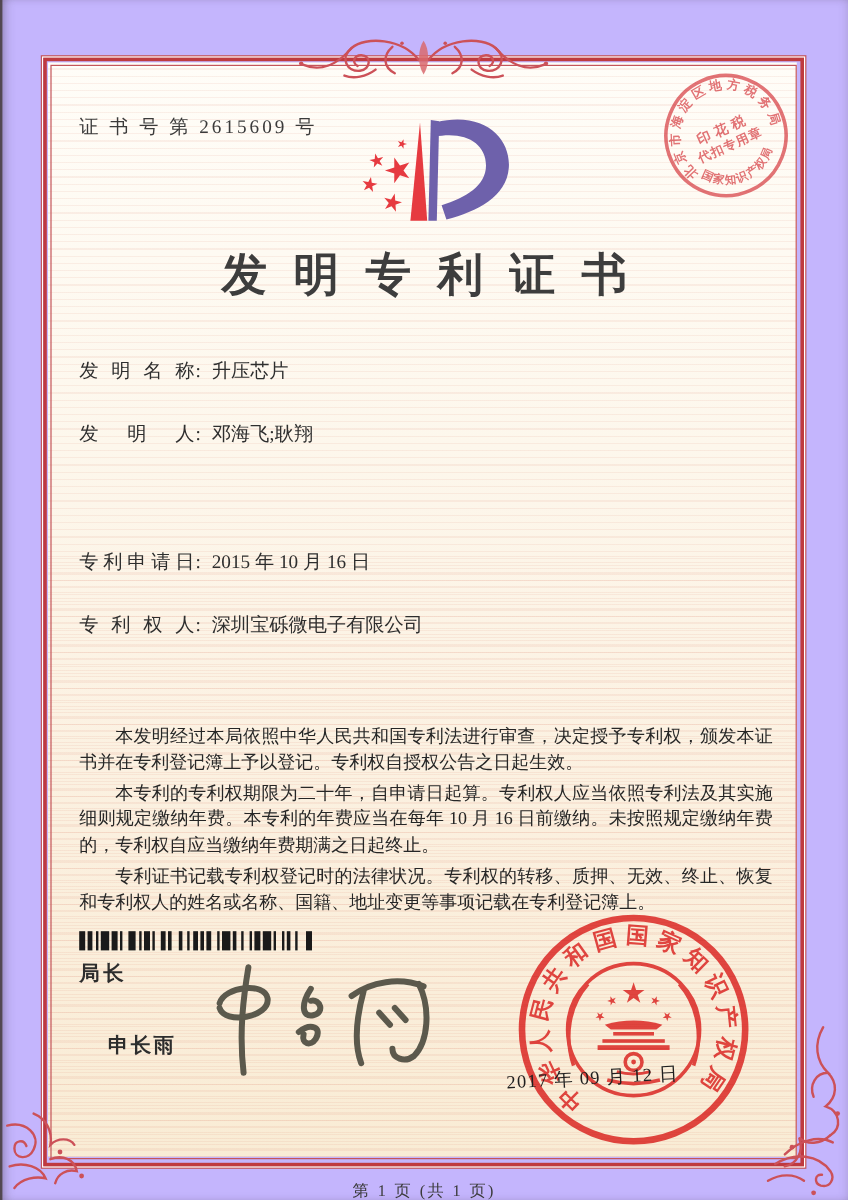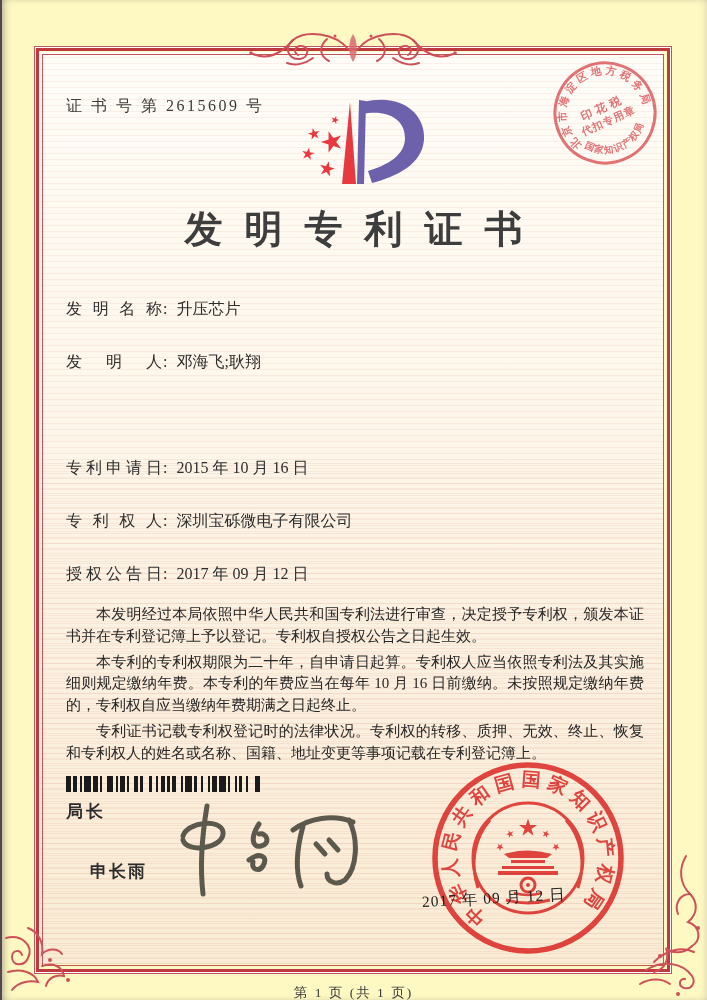--- a/index.html
+++ b/index.html
@@ -1,17 +1,17 @@
 <!DOCTYPE html>
 <html><head>
 <meta charset="utf-8">
 <style>
   html,body{margin:0;padding:0;background:#ffffff;}
   .page{
-    position:relative;width:707px;height:1000px;background:#fef9c3;overflow:hidden;
+    position:relative;width:707px;height:1000px;background:#c4b5fd;overflow:hidden;
     font-family:"Liberation Serif", serif;color:#333;
     box-shadow: inset 7px 0 10px -5px rgba(60,50,60,.55),
                 inset 2px 0 0 0 #5d545c,
                 inset -5px 0 9px -6px rgba(100,90,100,.35);
   }
   
   .guilloche{
     position:absolute;left:40px;top:52px;width:624px;height:912px;z-index:0;
     background-image:
       repeating-linear-gradient(0deg, rgba(214,118,96,0.10) 0 1px, rgba(255,255,255,0) 1px 6px),
@@ -148,23 +148,20 @@
     <span class="flabel">发明名称</span><span class="fcolon">:</span><span class="fvalue">升压芯片</span>
   </div>
   <div class="field f2">
     <span class="flabel">发明人</span><span class="fcolon">:</span><span class="fvalue">邓海飞;耿翔</span>
   </div>
   <div class="field f4">
     <span class="flabel">专利申请日</span><span class="fcolon">:</span><span class="fvalue">2015 年 10 月 16 日</span>
   </div>
   <div class="field f5">
     <span class="flabel">专利权人</span><span class="fcolon">:</span><span class="fvalue">深圳宝砾微电子有限公司</span>
-  </div>
-  <div class="field f6">
-    <span class="flabel">授权公告日</span><span class="fcolon">:</span><span class="fvalue">2017 年 09 月 12 日</span>
   </div>
 
   <div class="body-text">
     <p>本发明经过本局依照中华人民共和国专利法进行审查，决定授予专利权，颁发本证书并在专利登记簿上予以登记。专利权自授权公告之日起生效。</p>
     <p>本专利的专利权期限为二十年，自申请日起算。专利权人应当依照专利法及其实施细则规定缴纳年费。本专利的年费应当在每年 10 月 16 日前缴纳。未按照规定缴纳年费的，专利权自应当缴纳年费期满之日起终止。</p>
     <p>专利证书记载专利权登记时的法律状况。专利权的转移、质押、无效、终止、恢复和专利权人的姓名或名称、国籍、地址变更等事项记载在专利登记簿上。</p>
   </div>
 
   <div class="barcode" id="barcode"><span style="width: 4.50575px; background: rgb(26, 26, 26);"></span><span style="width: 2.25287px; background: transparent;"></span><span style="width: 4.50575px; background: rgb(26, 26, 26);"></span><span style="width: 2.25287px; background: transparent;"></span><span style="width: 2.25287px; background: rgb(26, 26, 26);"></span><span style="width: 2.25287px; background: transparent;"></span><span style="width: 6.75862px; background: rgb(26, 26, 26);"></span><span style="width: 2.25287px; background: transparent;"></span><span style="width: 4.50575px; background: rgb(26, 26, 26);"></span><span style="width: 2.25287px; background: transparent;"></span><span style="width: 2.25287px; background: rgb(26, 26, 26);"></span><span style="width: 4.50575px; background: transparent;"></span><span style="width: 6.75862px; background: rgb(26, 26, 26);"></span><span style="width: 2.25287px; background: transparent;"></span><span style="width: 2.25287px; background: rgb(26, 26, 26);"></span><span style="width: 2.25287px; background: transparent;"></span><span style="width: 4.50575px; background: rgb(26, 26, 26);"></span><span style="width: 2.25287px; background: transparent;"></span><span style="width: 2.25287px; background: rgb(26, 26, 26);"></span><span style="width: 4.50575px; background: transparent;"></span><span style="width: 4.50575px; background: rgb(26, 26, 26);"></span><span style="width: 2.25287px; background: transparent;"></span><span style="width: 2.25287px; background: rgb(26, 26, 26);"></span><span style="width: 6.75862px; background: transparent;"></span><span style="width: 2.25287px; background: rgb(26, 26, 26);"></span><span style="width: 4.50575px; background: transparent;"></span><span style="width: 2.25287px; background: rgb(26, 26, 26);"></span><span style="width: 2.25287px; background: transparent;"></span><span style="width: 4.50575px; background: rgb(26, 26, 26);"></span><span style="width: 2.25287px; background: transparent;"></span><span style="width: 2.25287px; background: rgb(26, 26, 26);"></span><span style="width: 2.25287px; background: transparent;"></span><span style="width: 4.50575px; background: rgb(26, 26, 26);"></span><span style="width: 4.50575px; background: transparent;"></span><span style="width: 2.25287px; background: rgb(26, 26, 26);"></span><span style="width: 2.25287px; background: transparent;"></span><span style="width: 6.75862px; background: rgb(26, 26, 26);"></span><span style="width: 2.25287px; background: transparent;"></span><span style="width: 2.25287px; background: rgb(26, 26, 26);"></span><span style="width: 4.50575px; background: transparent;"></span><span style="width: 2.25287px; background: rgb(26, 26, 26);"></span><span style="width: 4.50575px; background: transparent;"></span><span style="width: 2.25287px; background: rgb(26, 26, 26);"></span><span style="width: 2.25287px; background: transparent;"></span><span style="width: 4.50575px; background: rgb(26, 26, 26);"></span><span style="width: 2.25287px; background: transparent;"></span><span style="width: 6.75862px; background: rgb(26, 26, 26);"></span><span style="width: 2.25287px; background: transparent;"></span><span style="width: 2.25287px; background: rgb(26, 26, 26);"></span><span style="width: 4.50575px; background: transparent;"></span><span style="width: 2.25287px; background: rgb(26, 26, 26);"></span><span style="width: 2.25287px; background: transparent;"></span><span style="width: 2.25287px; background: rgb(26, 26, 26);"></span><span style="width: 4.50575px; background: transparent;"></span><span style="width: 2.25287px; background: rgb(26, 26, 26);"></span><span style="width: 6.75862px; background: transparent;"></span><span style="width: 4.50575px; background: rgb(26, 26, 26);"></span><span style="width: 2.25287px; background: transparent;"></span></div>
 

